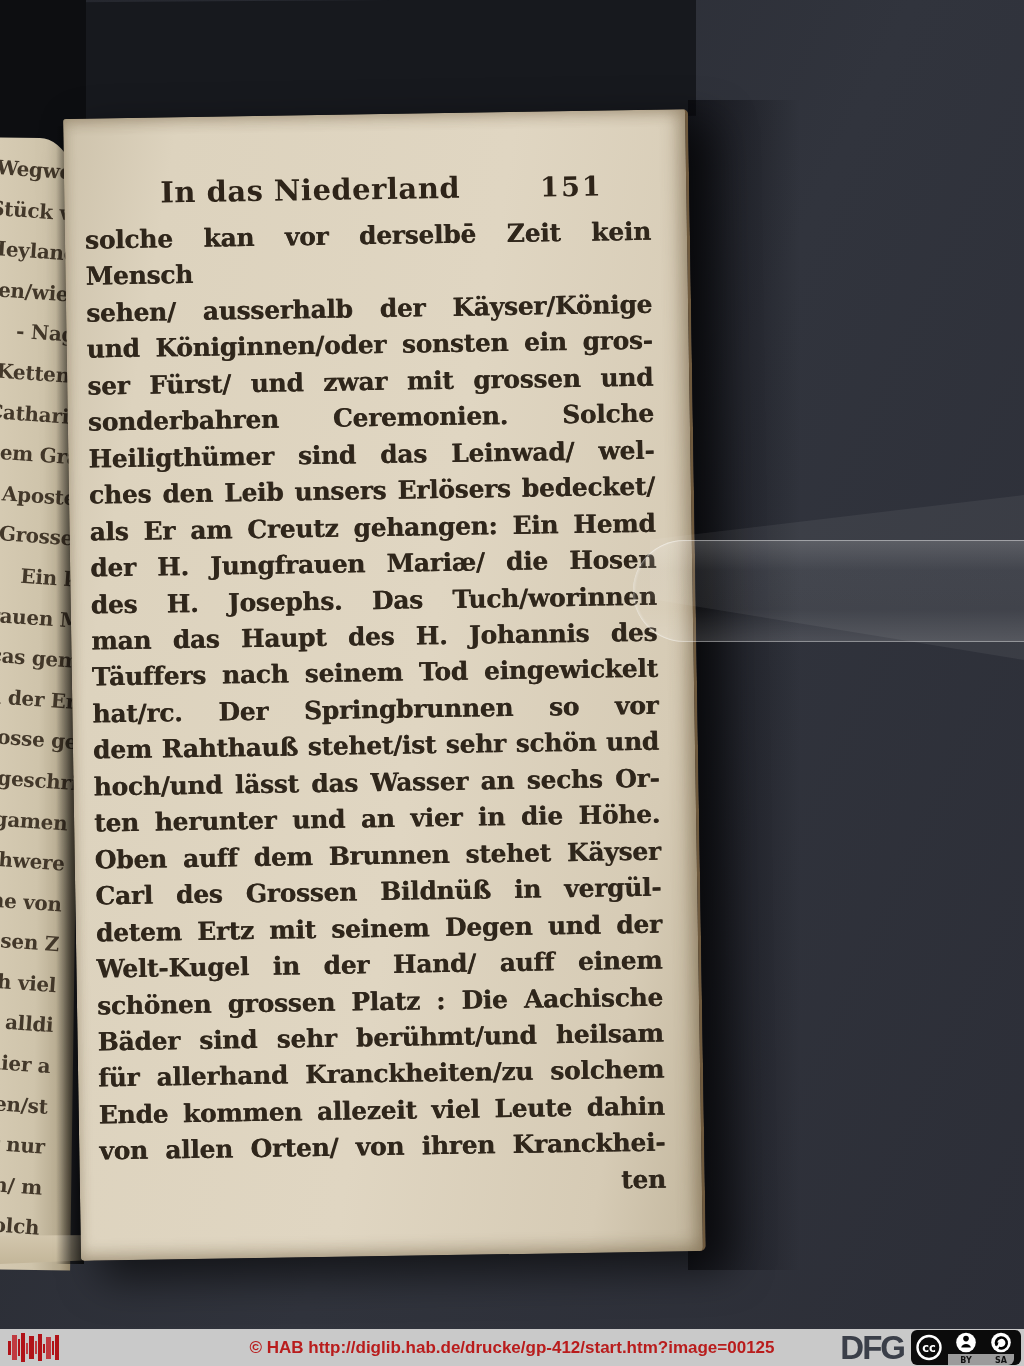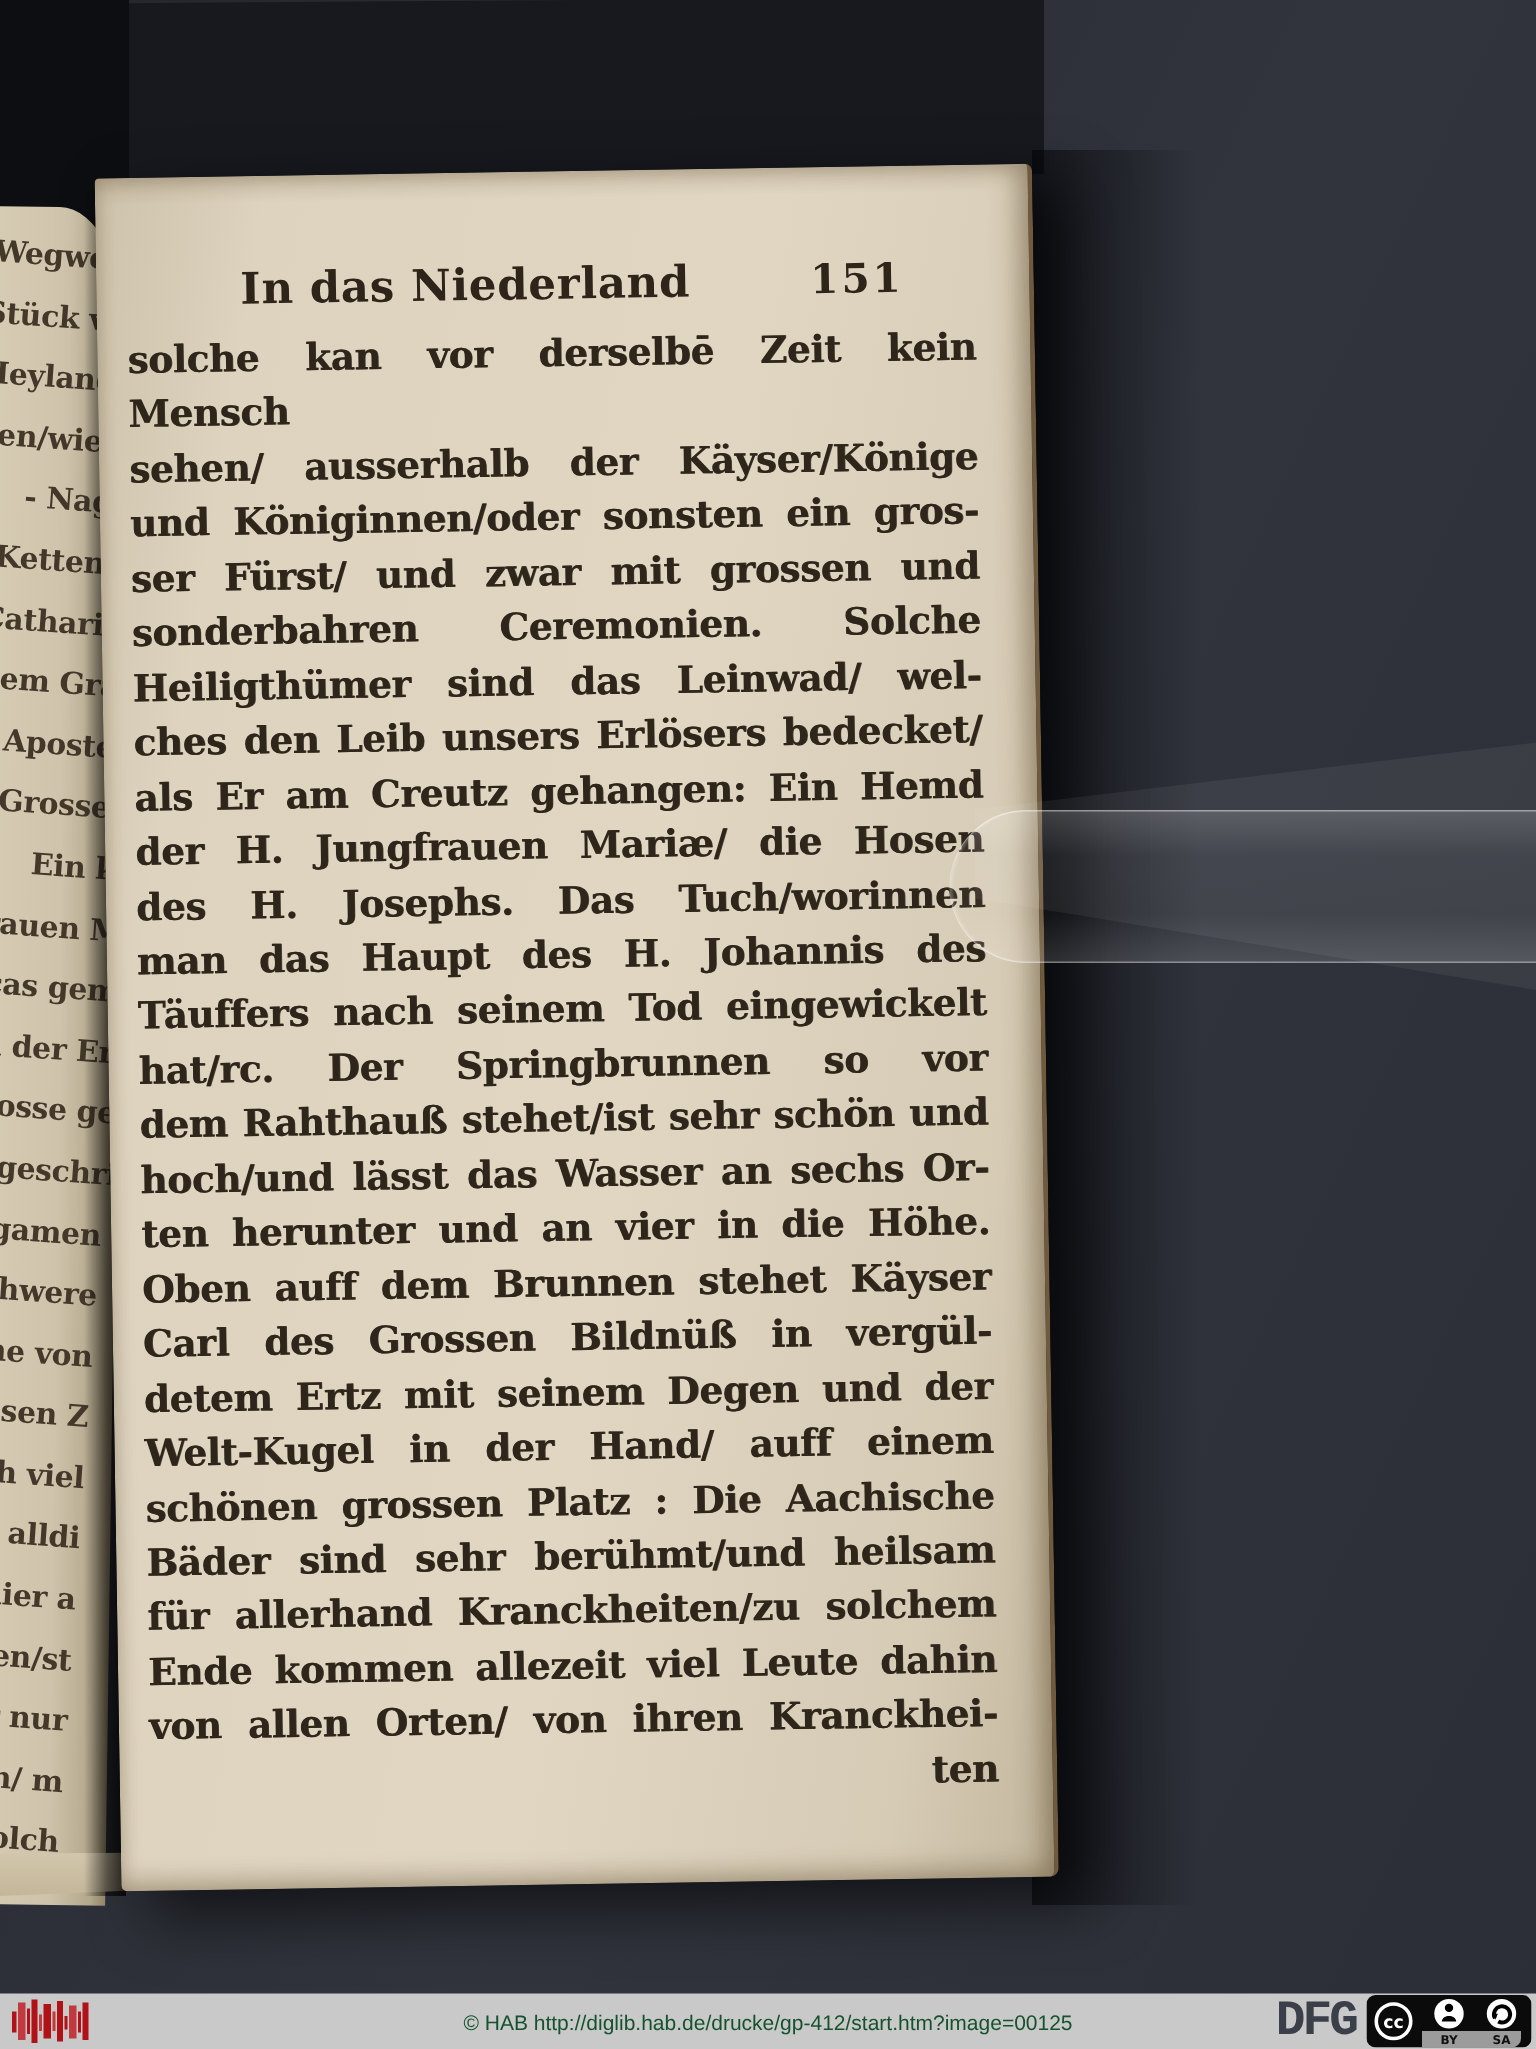--- a/index.html
+++ b/index.html
@@ -50,23 +50,23 @@
          border-radius:51px 0 0 51px;
          background:linear-gradient(to bottom,rgba(255,255,255,.17),rgba(205,210,220,.05) 30%,
                     rgba(255,255,255,.03) 68%,rgba(255,255,255,.14));
          box-shadow:inset 0 1px 0 rgba(255,255,255,.38),inset 0 -1px 0 rgba(255,255,255,.32),
                     inset 2px 0 2px rgba(255,255,255,.25);}
   
   .footer{position:absolute;left:0;top:1329px;width:1024px;height:37px;background:#c9c9c9;
           z-index:10;font-family:"Liberation Sans",sans-serif;}
   .hab-logo{position:absolute;left:8px;top:3px;}
   .attribution{position:absolute;left:50%;top:50%;transform:translate(-50%,-50%);
-               font-size:14px;font-weight:400;color:#14532d;white-space:nowrap;}
+               font-size:17px;font-weight:700;color:#b91c1c;white-space:nowrap;}
   .dfg{position:absolute;right:120px;top:0;height:37px;line-height:37px;
-       font-family:Liberation Mono, monospace;font-size:33px;font-weight:800;
+       font-family:Liberation Sans, sans-serif;font-size:33px;font-weight:800;
        color:#3b3f49;letter-spacing:-2px;}
   .cc-badge{position:absolute;right:3px;top:1px;}
 </style>
 </head>
 <body>
 
 <div id="stage">
 
   <div class="cover-board"></div>
   <div class="spine-dark"></div>

